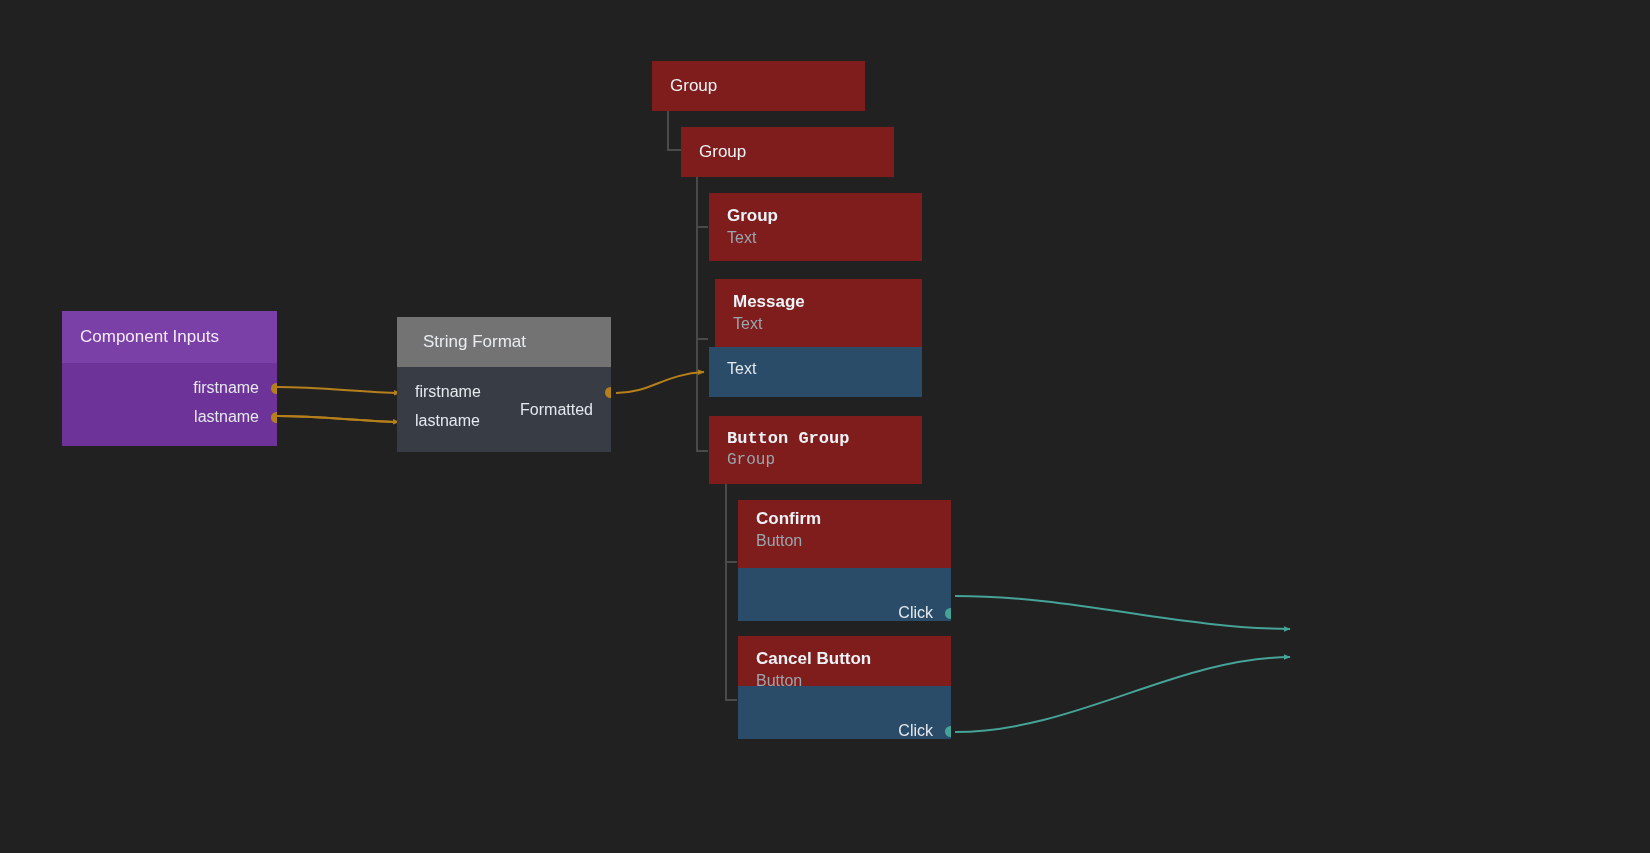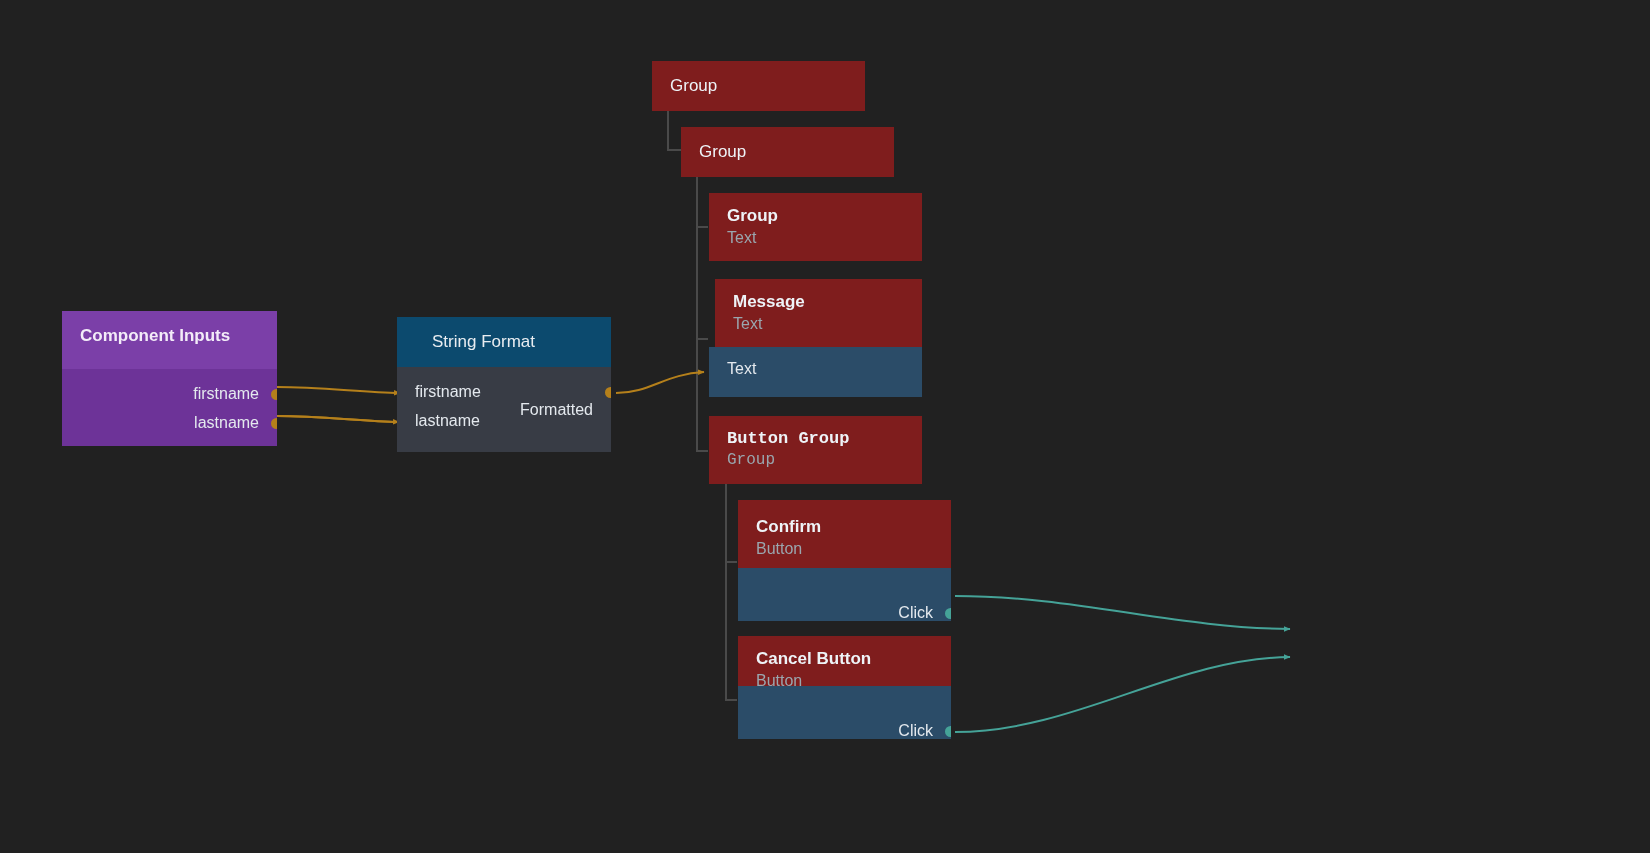--- a/index.html
+++ b/index.html
@@ -43,22 +43,22 @@
   }
   .n-title.plain { font-weight: normal; }
   .n-sub {
     color: #9aa6ae;
     font-size: 16px;
     line-height: 21px;
     white-space: nowrap;
   }
   
   .logic-node .hdr {
-    background: #0c4a6e;
-    padding: 14px 35px;
+    background: #737373;
+    padding: 14px 26px;
     box-sizing: border-box;
   }
   .logic-node .body {
     background: #383c45;
     box-sizing: border-box;
     position: relative;
   }
   .logic-title {
     color: #e9edf1;
     font-size: 17px;
@@ -179,21 +179,21 @@
   </div>
 
   <div class="node ui-node" style="left:709px; top:416px; width:213px; height:68px;font-family:Liberation Mono, monospace;">
     <div class="hdr" style="height:68px; padding-top:12px;">
       <div class="n-title">Button Group</div>
       <div class="n-sub">Group</div>
     </div>
   </div>
 
   <div class="node ui-node" style="left:738px; top:500px; width:213px; height:121px;">
-    <div class="hdr" style="height:68px; padding-top:16px;">
+    <div class="hdr" style="height:68px; padding-top:8px;">
       <div class="n-title">Confirm</div>
       <div class="n-sub">Button</div>
     </div>
     <div class="body" style="height:53px; position:relative;">
       <div class="port-row out" style="top:34px;">
         <span>Click</span>
       </div>
       <div class="port-dot teal" style="right:-5px; top:40px;"></div>
     </div>
   </div>
@@ -205,21 +205,21 @@
     </div>
     <div class="body" style="height:53px; position:relative;">
       <div class="port-row out" style="top:34px;">
         <span>Click</span>
       </div>
       <div class="port-dot teal" style="right:-5px; top:40px;"></div>
     </div>
   </div>
 
   <div class="node purple-node" style="left:62px; top:311px; width:215px; height:135px;">
-    <div class="hdr" style="height:58px; display:flex; align-items:flex-start;font-weight:bold;">
+    <div class="hdr" style="height:52px; display:flex; align-items:center;">
       <div class="purple-title">Component Inputs</div>
     </div>
     <div class="body" style="height:85px; position:relative;">
       <div class="port-row out" style="top:14px;">
         <span>firstname</span>
       </div>
       <div class="port-dot orange" style="right:-5px; top:20px;"></div>
 
       <div class="port-row out" style="top:43px;">
         <span>lastname</span>

